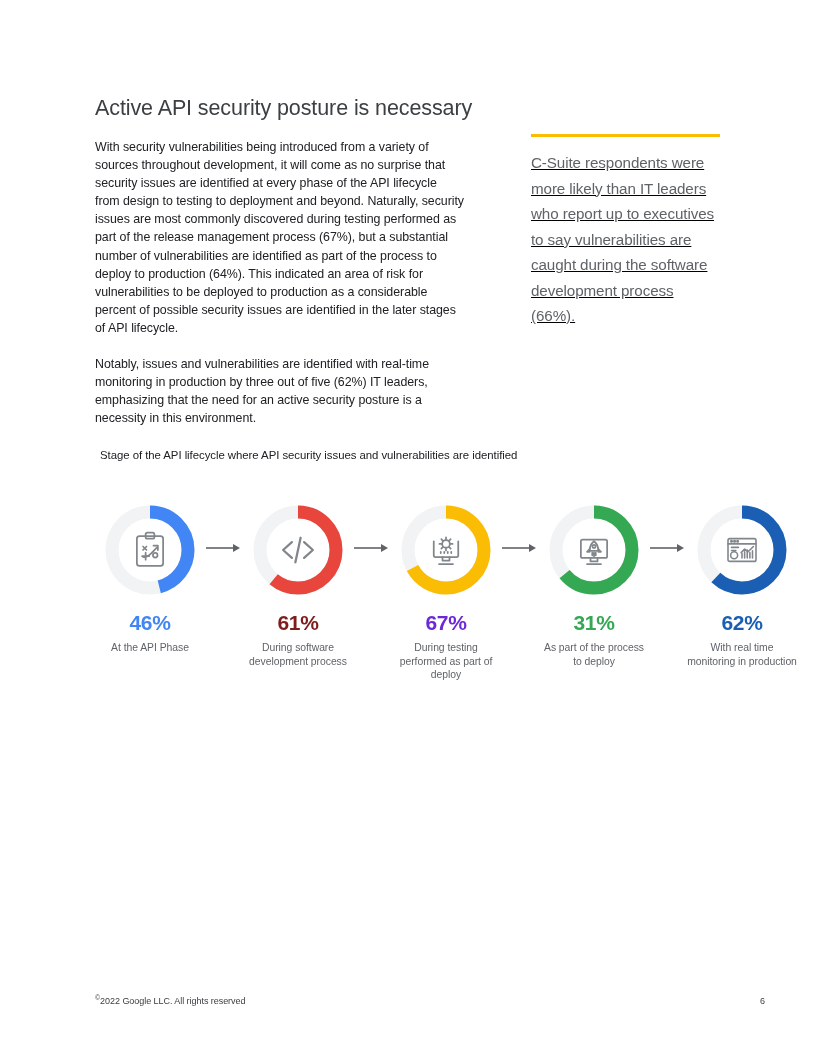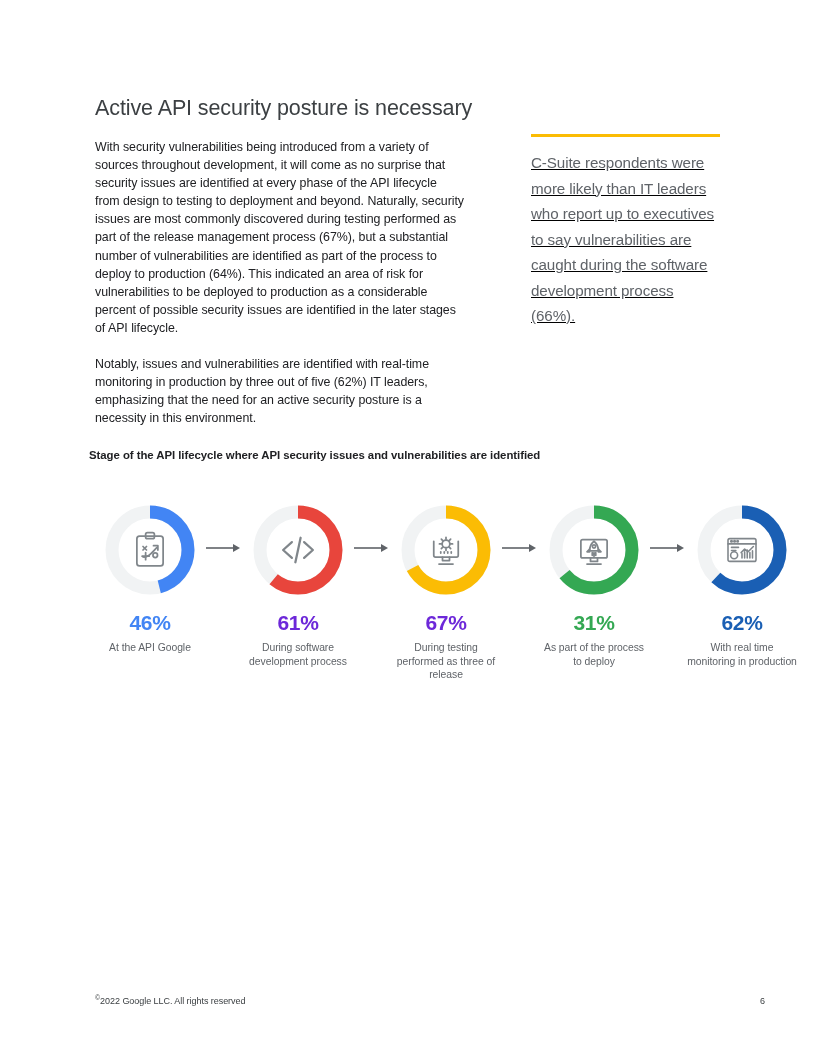--- a/index.html
+++ b/index.html
@@ -66,25 +66,25 @@
   .pullquote-text {
     font-size: 15.2px;
     line-height: 25.5px;
     color: #5f6368;
     letter-spacing: -0.1px;
   }
 
   
   .chart-caption {
     position: absolute;
-    left: 89px;
+    left: 100px;
     top: 449px;
     width: 640px;
     font-size: 11.4px;
-    font-weight: bold;
+    font-weight: normal;
     color: #202124;
     letter-spacing: -0.05px;
   }
 
   
   .flow {
     position: absolute;
     left: 95px;
     top: 502px;
     width: 635px;
@@ -199,21 +199,21 @@
               <path d="M20 20 l-4 4"></path>
             <path d="M15 31 h8"></path>
               <path d="M19 27 v8"></path>
             <circle cx="30" cy="30" r="2.6"></circle>
             <path d="M16 32 c6 1 10 -5 16 -11"></path>
             <path d="M28 19 h5 v5"></path>
           </g>
         </svg>
       </div>
       <div class="stage-pct" style="color:#4285f4">46%</div>
-      <div class="stage-label">At the API Google</div>
+      <div class="stage-label">At the API Phase</div>
     </div>
 
     <div class="arrow">
       <svg width="36" height="12" viewBox="0 0 36 12">
         <path d="M0 6 H28" stroke="#5f6368" stroke-width="1.6"></path>
         <path d="M27 2 L34 6 L27 10 Z" fill="#5f6368"></path>
       </svg>
     </div>
 
     <div class="stage">
@@ -223,21 +223,21 @@
           <circle cx="48" cy="48" r="38" fill="none" stroke="#e8453c" stroke-width="13" stroke-dasharray="145.6 93.1" stroke-dashoffset="0" transform="rotate(-90 48 48)"></circle>
         </svg>
         <svg class="donut-icon" viewBox="0 0 48 48">
           <g fill="none" stroke="#80868b" stroke-width="2.6" stroke-linecap="round" stroke-linejoin="round">
             <path d="M17 15 L7 24 L17 33"></path>
             <path d="M31 15 L41 24 L31 33"></path>
             <path d="M27 10 L21 38"></path>
           </g>
         </svg>
       </div>
-      <div class="stage-pct" style="color:#6d28d9">61%</div>
+      <div class="stage-pct" style="color:#7f1d1d">61%</div>
       <div class="stage-label">During software development process</div>
     </div>
 
     <div class="arrow">
       <svg width="36" height="12" viewBox="0 0 36 12">
         <path d="M0 6 H28" stroke="#5f6368" stroke-width="1.6"></path>
         <path d="M27 2 L34 6 L27 10 Z" fill="#5f6368"></path>
       </svg>
     </div>
 
@@ -254,21 +254,21 @@
             <path d="M16 40 h16"></path>
             <circle cx="24" cy="17" r="4.4"></circle>
             <path d="M24 9.5 v2.2 M24 22.3 v2.2 M16.5 17 h2.2 M29.3 17 h2.2
                      M18.7 11.7 l1.6 1.6 M27.7 20.7 l1.6 1.6
                      M29.3 11.7 l-1.6 1.6 M20.3 20.7 l-1.6 1.6"></path>
             <path d="M18 26 v3 M22 26 v3 M26 26 v3 M30 26 v3" stroke-dasharray="1.5 2"></path>
           </g>
         </svg>
       </div>
       <div class="stage-pct" style="color:#6d28d9">67%</div>
-      <div class="stage-label">During testing performed as three of release</div>
+      <div class="stage-label">During testing performed as part of deploy</div>
     </div>
 
     <div class="arrow">
       <svg width="36" height="12" viewBox="0 0 36 12">
         <path d="M0 6 H28" stroke="#5f6368" stroke-width="1.6"></path>
         <path d="M27 2 L34 6 L27 10 Z" fill="#5f6368"></path>
       </svg>
     </div>
 
     <div class="stage">

